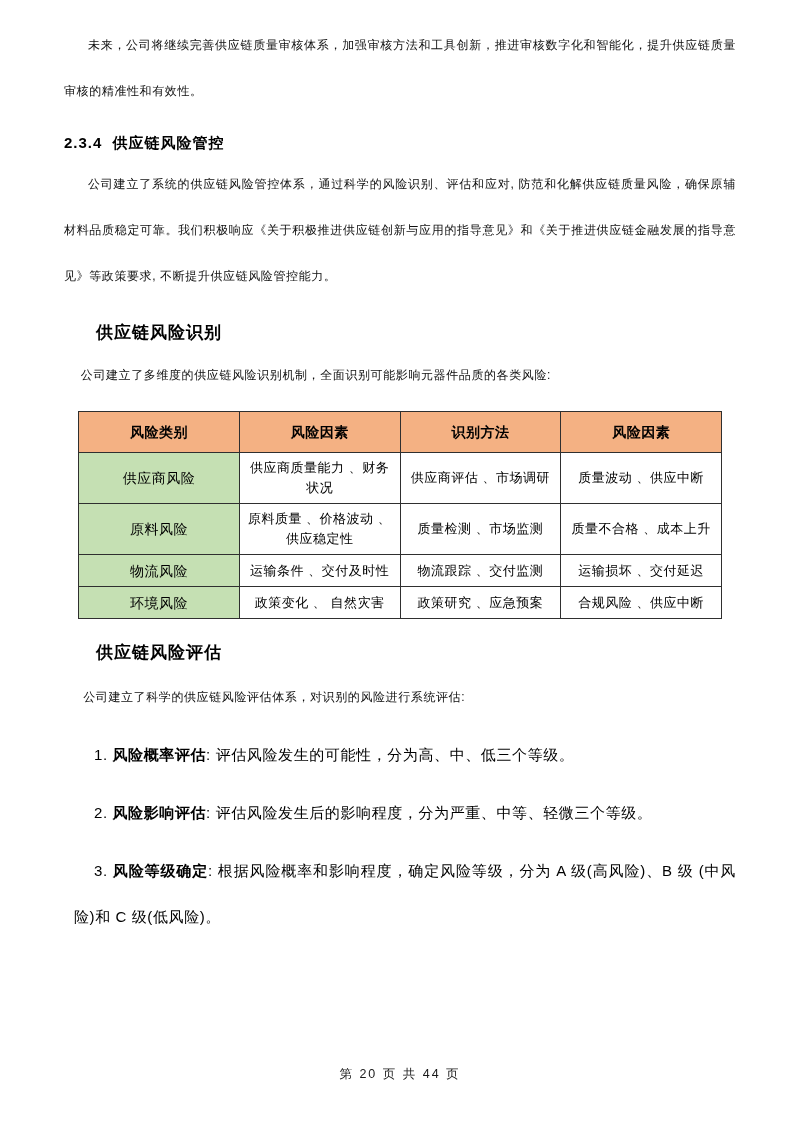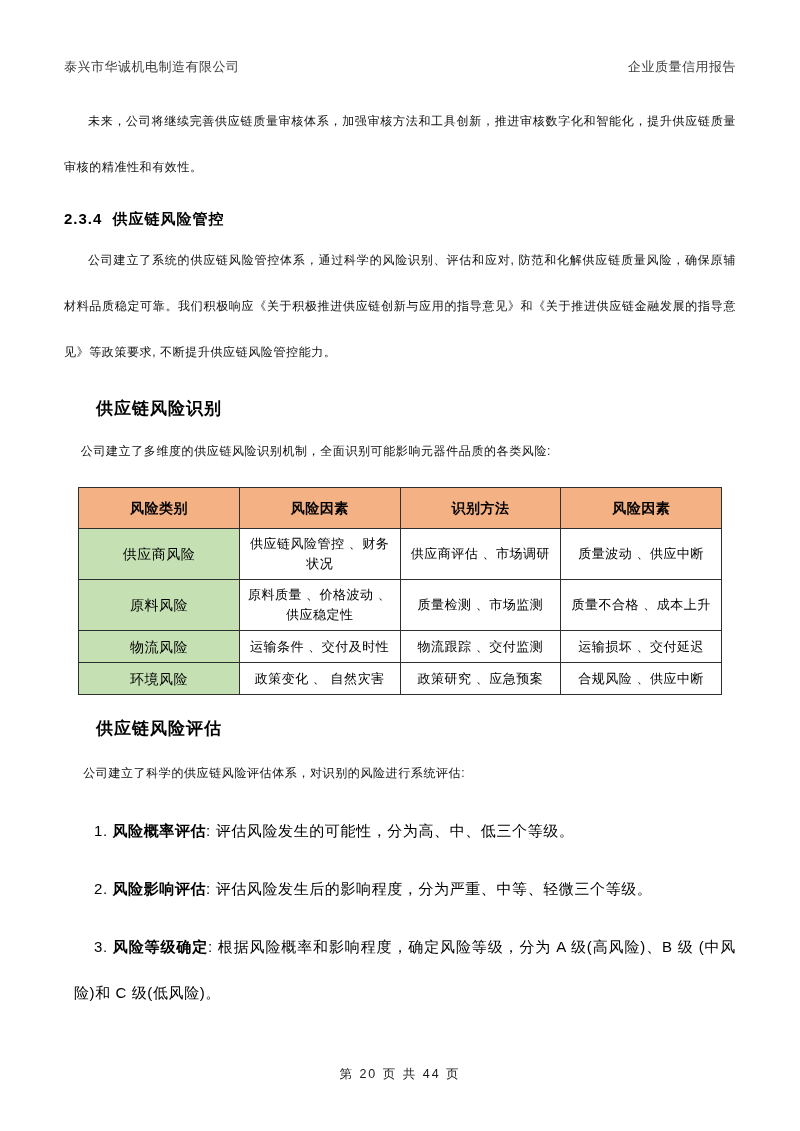--- a/index.html
+++ b/index.html
@@ -73,24 +73,20 @@
     position:absolute;left:0;right:0;bottom:48px;
     text-align:center;
     font-size:12.5px;color:#1a1a1a;letter-spacing:2px;
   }
 </style>
 </head>
 <body>
 
 <div class="page">
 
-  <div class="page-header">
-    <span>泰兴市华诚机电制造有限公司</span>
-    <span>企业质量信用报告</span>
-  </div>
 
   <div class="content">
 
     <p class="para first">未来，公司将继续完善供应链质量审核体系，加强审核方法和工具创新，推进审核数字化和智能化，提升供应链质量审核的精准性和有效性。</p>
 
     <h2 class="section-heading"><span class="sec-no">2.3.4</span><span>供应链风险管控</span></h2>
 
     <p class="para section-para">公司建立了系统的供应链风险管控体系，通过科学的风险识别、评估和应对, 防范和化解供应链质量风险，确保原辅材料品质稳定可靠。我们积极响应《关于积极推进供应链创新与应用的指导意见》和《关于推进供应链金融发展的指导意见》等政策要求, 不断提升供应链风险管控能力。</p>
 
     <h3 class="sub-heading">供应链风险识别</h3>
@@ -102,21 +98,21 @@
         <tr>
           <th>风险类别</th>
           <th>风险因素</th>
           <th>识别方法</th>
           <th>风险因素</th>
         </tr>
       </thead>
       <tbody>
         <tr>
           <td class="category">供应商风险</td>
-          <td>供应链风险管控 、财务状况</td>
+          <td>供应商质量能力 、财务状况</td>
           <td>供应商评估 、市场调研</td>
           <td>质量波动 、供应中断</td>
         </tr>
         <tr>
           <td class="category">原料风险</td>
           <td>原料质量 、价格波动 、供应稳定性</td>
           <td>质量检测 、市场监测</td>
           <td>质量不合格 、成本上升</td>
         </tr>
         <tr>

